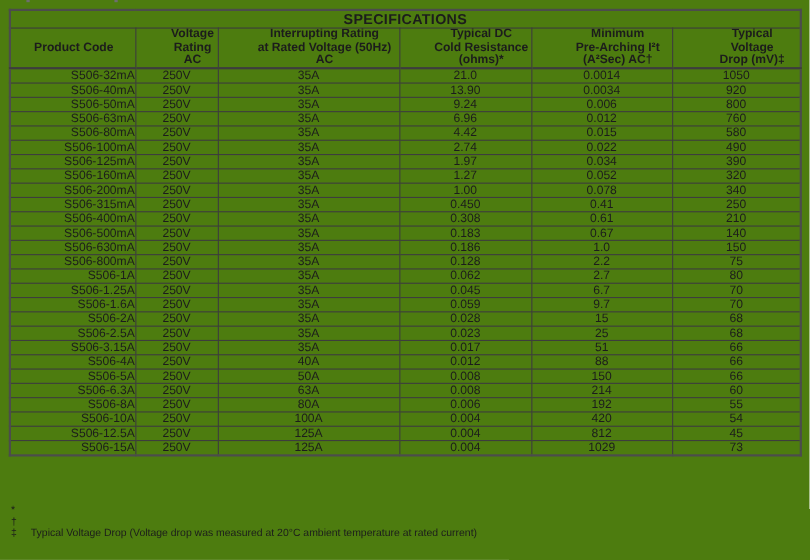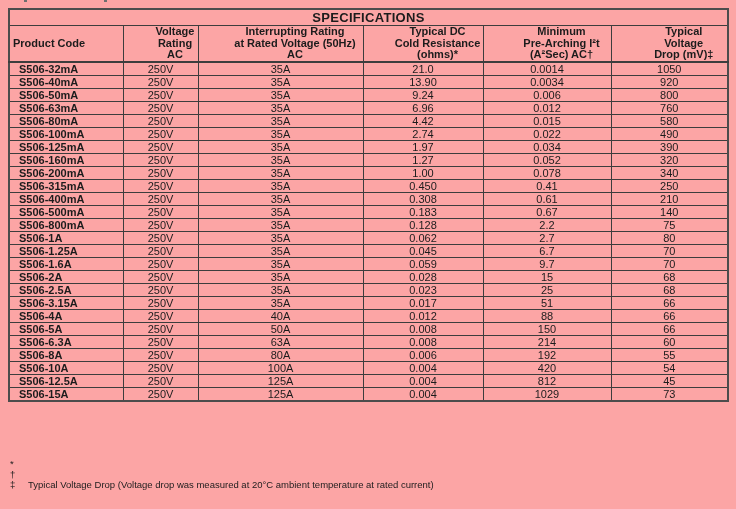--- a/index.html
+++ b/index.html
@@ -1,19 +1,19 @@
 <!DOCTYPE html>
 <html><head>
 <meta charset="utf-8">
 <style>
   html,body{margin:0;padding:0;background:#ffffff;}
   .page{
     position:relative;
     width:736px;height:509px;
-    background:#fca5a5;
+    background:#4d7c0f;
     font-family:"Liberation Sans","DejaVu Sans",sans-serif;
     color:#1c1c1c;
     overflow:hidden;
   }
   
   .frag{position:absolute;top:0;height:2px;width:3px;background:#6e6e6e;}
   .frag.f1{left:24px;}
   .frag.f2{left:104px;}
 
   table.spec{
@@ -44,32 +44,32 @@
     font-weight:bold;
     font-size:11px;
     line-height:11.5px;
     text-align:center;
     vertical-align:middle;
     border-bottom:2px solid #3d3d3d;
     padding-left:29px;
   }
   tr.header-row th.first{
     text-align:left;
-    padding-left:3px;
+    padding-left:21px;
   }
   tbody tr{height:13px;}
   tbody td{
     text-align:center;
     line-height:12px;
     vertical-align:middle;
   }
   tbody td.code{
-    text-align:left;
+    text-align:right;
     padding-left:9px;
-    font-weight:bold;
+    font-weight:normal;
   }
   .footnotes{
     position:absolute;left:9px;top:459px;
     font-size:9.5px;line-height:10.5px;
     color:#1c1c1c;
     width:720px;
   }
   .footnote{display:flex;}
   .fsym{width:18px;flex:0 0 18px;padding-left:1px;}
 </style>
@@ -215,20 +215,28 @@
         </tr>
         <tr>
           <td class="code">S506-500mA</td>
           <td>250V</td>
           <td>35A</td>
           <td>0.183</td>
           <td>0.67</td>
           <td>140</td>
         </tr>
         <tr>
+          <td class="code">S506-630mA</td>
+          <td>250V</td>
+          <td>35A</td>
+          <td>0.186</td>
+          <td>1.0</td>
+          <td>150</td>
+        </tr>
+        <tr>
           <td class="code">S506-800mA</td>
           <td>250V</td>
           <td>35A</td>
           <td>0.128</td>
           <td>2.2</td>
           <td>75</td>
         </tr>
         <tr>
           <td class="code">S506-1A</td>
           <td>250V</td>

